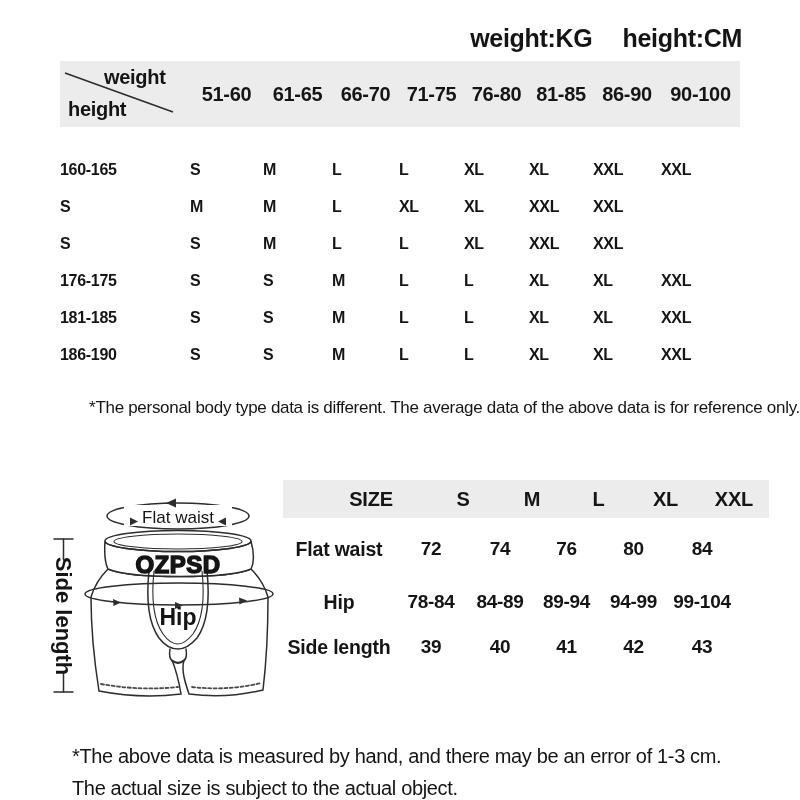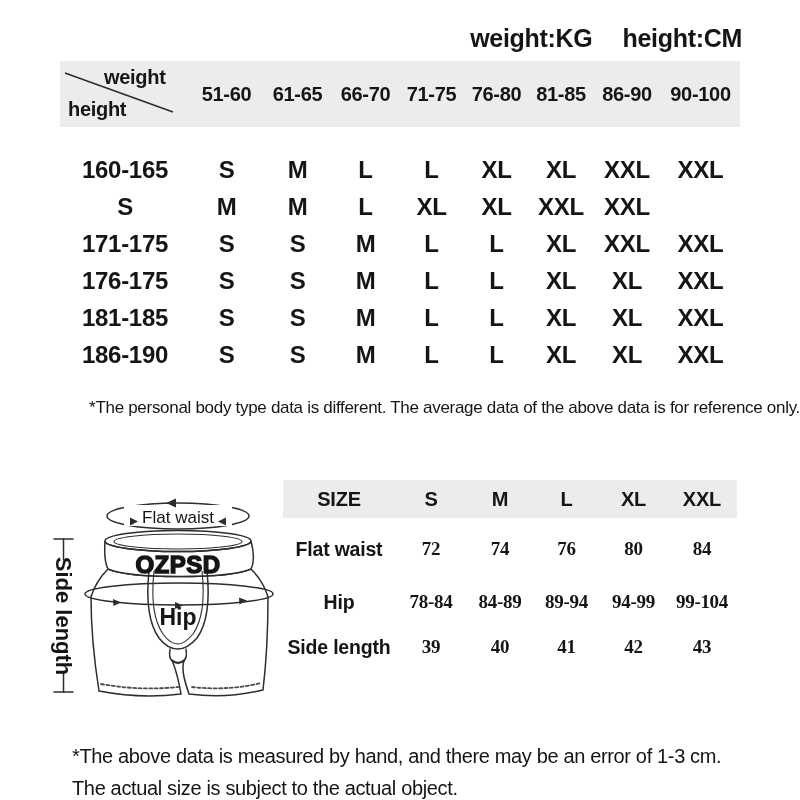--- a/index.html
+++ b/index.html
@@ -13,38 +13,38 @@
   
   .t1h{position:absolute;left:60px;top:61px;width:680px;height:66px;background:#ececec;
        display:grid;grid-template-columns:130px 73px 69px 67px 65px 65px 64px 68px 79px;
        align-items:center;text-align:center;font-size:20px;font-weight:bold;letter-spacing:-0.3px;}
   .corner{position:relative;height:100%;}
   .corner svg{position:absolute;left:0;top:0;}
   .corner .cw{position:absolute;left:44px;top:5px;font-size:20px;}
   .corner .ch{position:absolute;left:8px;top:37px;font-size:20px;}
   .t1b{position:absolute;left:60px;top:151px;width:680px;}
   .t1r{display:grid;grid-template-columns:130px 73px 69px 67px 65px 65px 64px 68px 79px;
-       height:37px;align-items:center;text-align:center;font-size:24px;font-weight:bold;letter-spacing:-0.3px;}
+       height:37px;align-items:center;font-size:16px;font-weight:bold;letter-spacing:-0.3px;}
   
   .note1{position:absolute;left:0;top:398px;width:800px;text-align:right;
          font-size:17px;letter-spacing:-0.3px;}
   .note2{position:absolute;left:72px;top:740px;width:676px;font-size:20px;
          line-height:1.6;letter-spacing:-0.35px;}
   
   .diagram{position:absolute;left:28px;top:472px;}
   
   .t2h{position:absolute;left:283px;top:480px;width:454px;height:38px;background:#ececec;
        display:grid;grid-template-columns:112px 72px 66px 67px 67px 70px;
-       align-items:center;text-align:center;font-size:20px;font-weight:bold;letter-spacing:-0.2px;}
+       align-items:center;text-align:center;font-size:20px;font-weight:bold;letter-spacing:-0.2px;padding-left:32px;}
   .t2b{position:absolute;left:283px;top:518px;width:454px;display:flex;flex-direction:column;}
   .t2r{display:grid;grid-template-columns:112px 72px 66px 67px 67px 70px;
        align-items:center;text-align:center;}
   .t2r.r1{height:62px;} .t2r.r2{height:42px;} .t2r.r3{height:44px;} .t2r.r4{height:46px;}
   .t2label{font-weight:bold;font-size:19.5px;line-height:1.04;letter-spacing:-0.2px;}
-  .t2val{font-size:19px;font-weight:bold;letter-spacing:-0.3px;font-family:Liberation Serif, serif;}
+  .t2val{font-size:19px;font-weight:bold;letter-spacing:-0.3px;}
 </style>
 </head>
 <body>
 
 <div class="canvas">
 
   <div class="units">
     <span>weight:KG</span>
     <span>height:CM</span>
   </div>
@@ -83,21 +83,20 @@
       <span>S</span>
       <span>M</span>
       <span>M</span>
       <span>L</span>
       <span>XL</span>
       <span>XL</span>
       <span>XXL</span>
       <span>XXL</span>
     </div>
     <div class="t1r">
-      <span>171-175</span>
       <span>S</span>
       <span>S</span>
       <span>M</span>
       <span>L</span>
       <span>L</span>
       <span>XL</span>
       <span>XXL</span>
       <span>XXL</span>
     </div>
     <div class="t1r">

